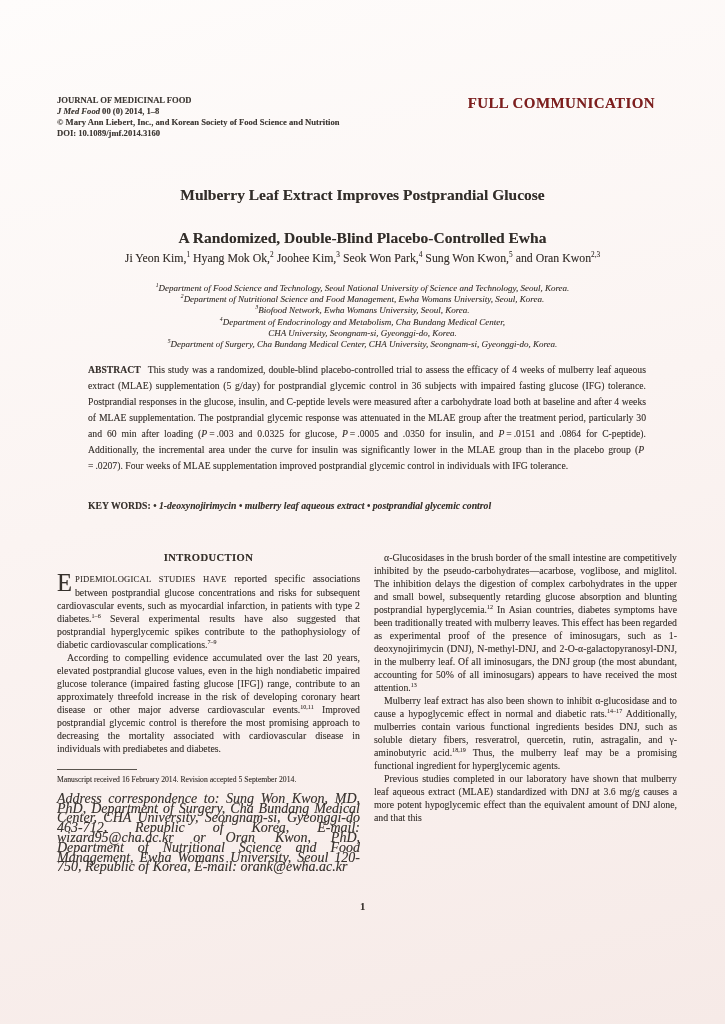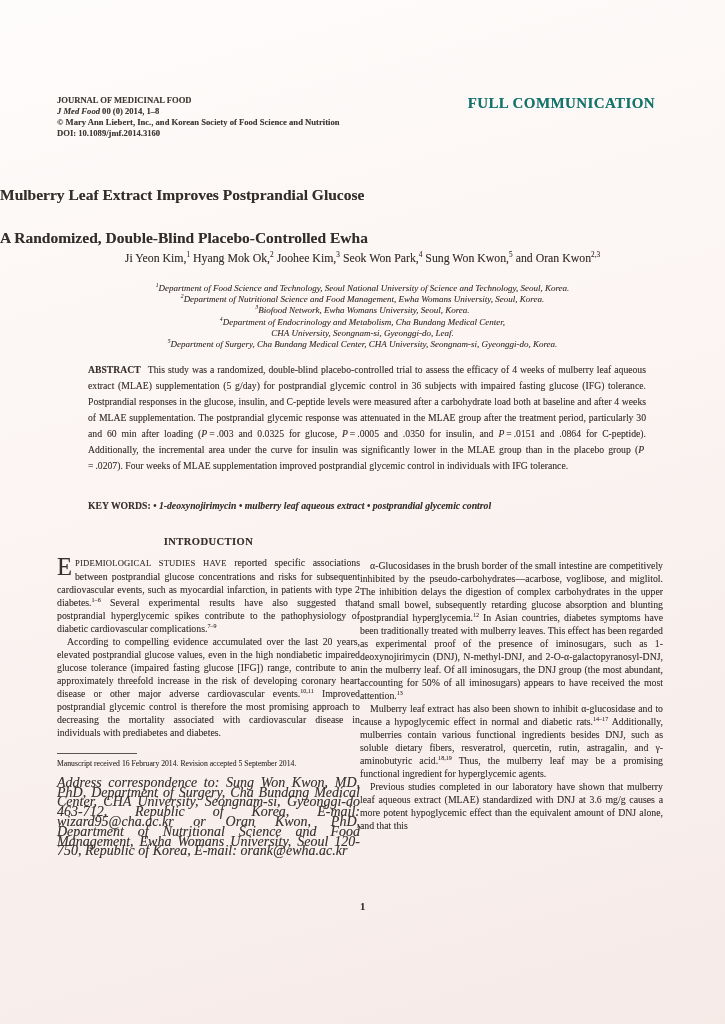--- a/index.html
+++ b/index.html
@@ -38,31 +38,31 @@
   .mast-left {
     font-size: 8.6px;
     font-weight: bold;
     line-height: 11px;
     color: #3e3a36;
   }
   .mast-right {
     font-size: 15px;
     font-weight: bold;
     letter-spacing: 0.4px;
-    color: #0f766e;
+    color: #7f1d1d;
     white-space: nowrap;
   }
   
   .title {
     position: absolute;
     top: 184px;
     left: 0;
     right: 0;
     margin: 0;
-    text-align: left;
+    text-align: center;
     font-size: 15.5px;
     font-weight: bold;
     line-height: 21.5px;
     color: #322e2a;
   }
   .authors {
     position: absolute;
     top: 251px;
     left: 0;
     right: 0;
@@ -102,24 +102,24 @@
     width: 558px;
     top: 500px;
     font-size: 9.7px;
     font-weight: bold;
     color: #39342f;
   }
   
   .columns {
     position: absolute;
     left: 57px;
-    top: 535px;
+    top: 551px;
     width: 620px;
     display: flex;
-    align-items: center;
+    gap: 14px;
   }
   .col {
     width: 303px;
     font-size: 9.8px;
     line-height: 13px;
     text-align: justify;
     color: #3a3531;
   }
   .col p {
     margin: 0;
@@ -198,21 +198,21 @@
     <span>A Randomized, Double-Blind Placebo-Controlled Ewha</span>
   </h1>
 
   <div class="authors">Ji Yeon Kim,<sup>1</sup> Hyang Mok Ok,<sup>2</sup> Joohee Kim,<sup>3</sup> Seok Won Park,<sup>4</sup> Sung Won Kwon,<sup>5</sup> and Oran Kwon<sup>2,3</sup></div>
 
   <div class="affiliations">
     <div><sup>1</sup>Department of Food Science and Technology, Seoul National University of Science and Technology, Seoul, Korea.</div>
     <div><sup>2</sup>Department of Nutritional Science and Food Management, Ewha Womans University, Seoul, Korea.</div>
     <div><sup>3</sup>Biofood Network, Ewha Womans University, Seoul, Korea.</div>
     <div><sup>4</sup>Department of Endocrinology and Metabolism, Cha Bundang Medical Center,</div>
-    <div>CHA University, Seongnam-si, Gyeonggi-do, Leaf.</div>
+    <div>CHA University, Seongnam-si, Gyeonggi-do, Korea.</div>
     <div><sup>5</sup>Department of Surgery, Cha Bundang Medical Center, CHA University, Seongnam-si, Gyeonggi-do, Korea.</div>
   </div>
 
   <div class="abstract">
     <span class="abs-label">ABSTRACT</span><span>This study was a randomized, double-blind placebo-controlled trial to assess the efficacy of 4 weeks of mulberry leaf aqueous extract (MLAE) supplementation (5 g/day) for postprandial glycemic control in 36 subjects with impaired fasting glucose (IFG) tolerance. Postprandial responses in the glucose, insulin, and C-peptide levels were measured after a carbohydrate load both at baseline and after 4 weeks of MLAE supplementation. The postprandial glycemic response was attenuated in the MLAE group after the treatment period, particularly 30 and 60 min after loading (<i>P</i> = .003 and 0.0325 for glucose, <i>P</i> = .0005 and .0350 for insulin, and <i>P</i> = .0151 and .0864 for C-peptide). Additionally, the incremental area under the curve for insulin was significantly lower in the MLAE group than in the placebo group (<i>P</i> = .0207). Four weeks of MLAE supplementation improved postprandial glycemic control in individuals with IFG tolerance.</span>
   </div>
 
   <div class="keywords">KEY WORDS: • <i>1-deoxynojirimycin</i> • <i>mulberry leaf aqueous extract</i> • <i>postprandial glycemic control</i></div>
 
   <div class="columns">

